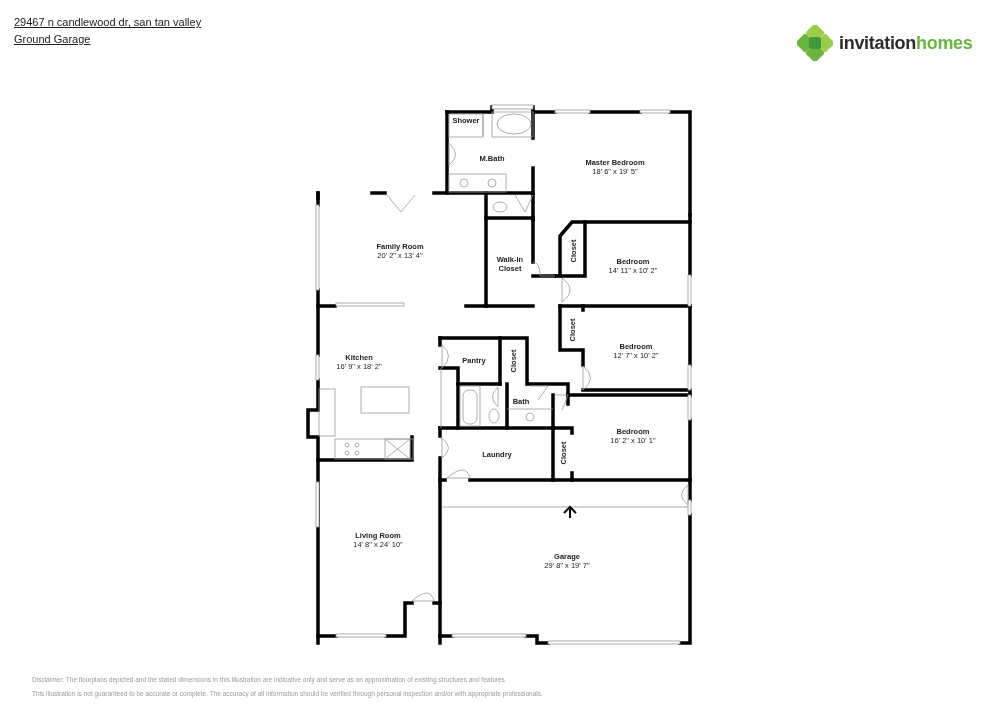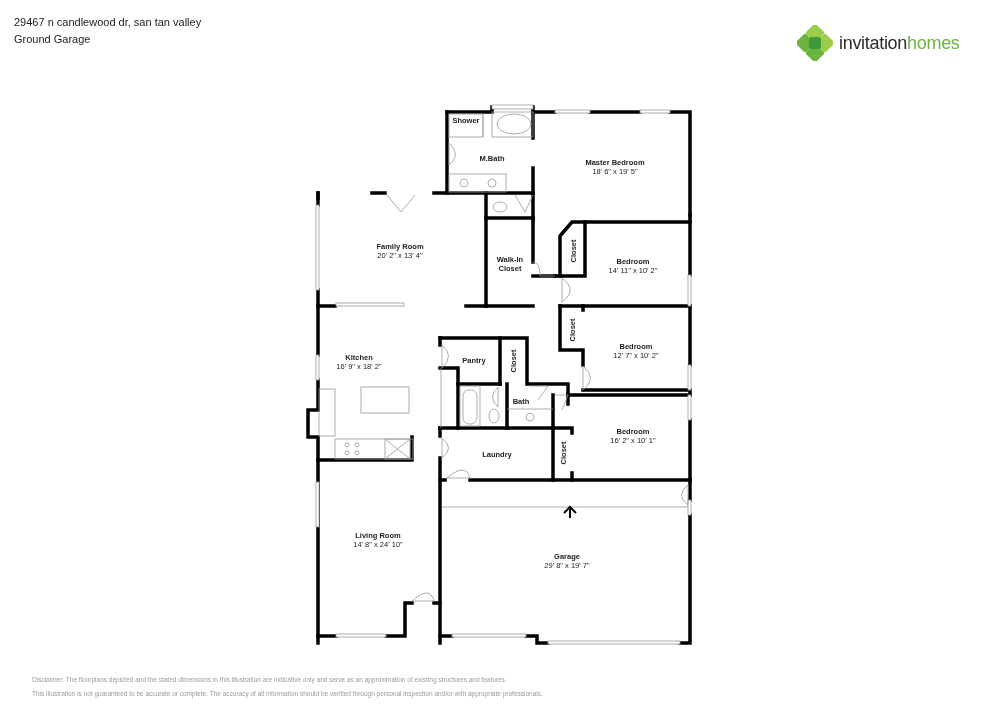--- a/index.html
+++ b/index.html
@@ -1,19 +1,19 @@
 <!DOCTYPE html>
 <html><head>
 <meta charset="utf-8">
 <style>
   html, body { margin: 0; padding: 0; background: #ffffff; }
   body { width: 1000px; height: 707px; position: relative; overflow: hidden; font-family: "Liberation Sans", sans-serif; color: #222; }
-  .header { position: absolute; left: 14px; top: 14px; font-size: 11px; line-height: 17px; color: #222; }
+  .header { position: absolute; left: 14px; top: 14px; font-size: 11px; line-height: 17px; color: #222; text-decoration: underline; }
   .logo { position: absolute; left: 797px; top: 25px; display: flex; align-items: center; }
-  .logo-text { font-size: 18px; font-weight: normal; letter-spacing: -0.3px; margin-left: 6px; }
+  .logo-text { font-size: 18px; font-weight: bold; letter-spacing: -0.3px; margin-left: 6px; }
   .logo-text .w1 { color: #2b2b2b; }
   .logo-text .w2 { color: #6bb43f; }
   .plan { position: absolute; left: 0; top: 0; }
   .room-label { font-family: "Liberation Sans", sans-serif; font-size: 7.5px; font-weight: bold; fill: #222; text-anchor: middle; }
   .room-dim { font-family: "Liberation Sans", sans-serif; font-size: 7.5px; fill: #222; text-anchor: middle; }
   .wall { stroke: #000; stroke-width: 3.5; fill: none; stroke-linecap: square; }
   .thin { stroke: #999; stroke-width: 0.8; fill: none; }
   .win { stroke: #999; stroke-width: 0.8; fill: #fff; }
   .disclaimer { position: absolute; left: 32px; top: 673px; font-size: 6.5px; line-height: 14px; color: #9a9a9a; }
 </style>

